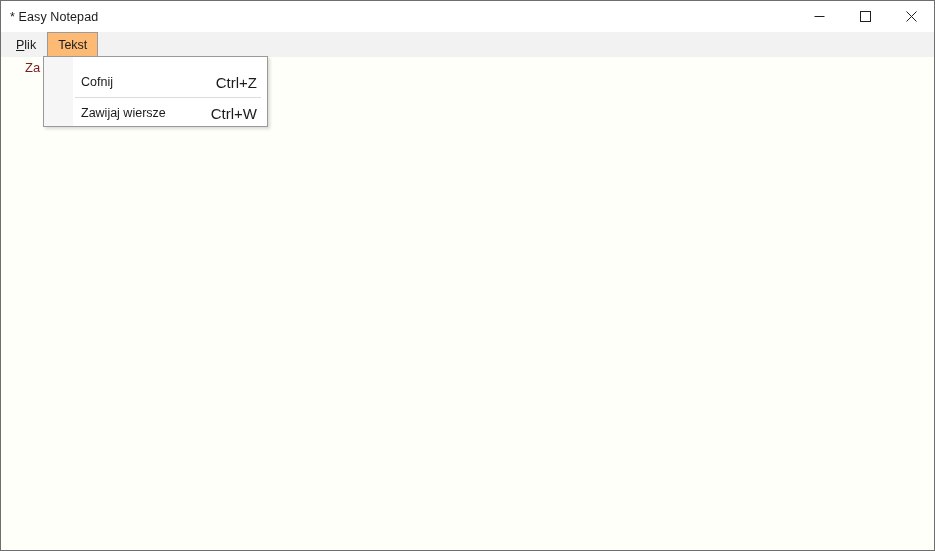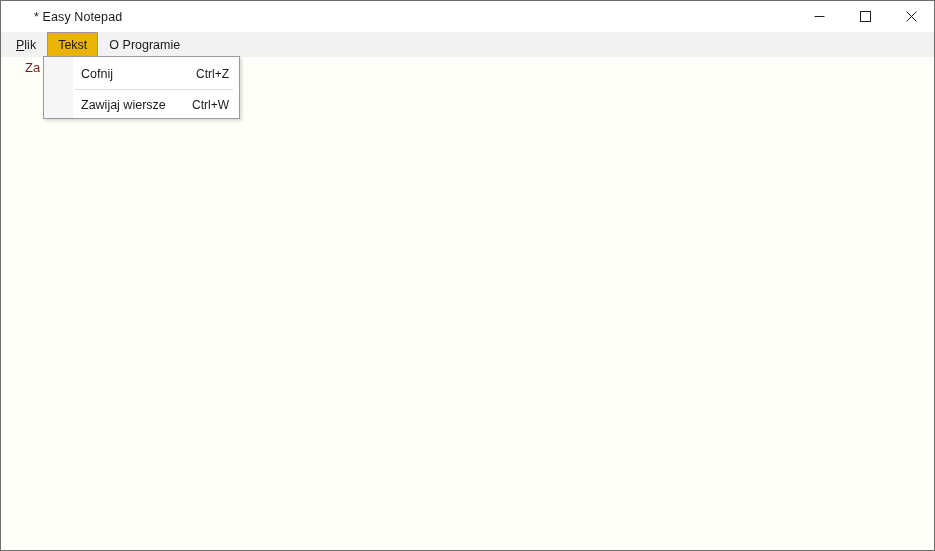--- a/index.html
+++ b/index.html
@@ -25,21 +25,20 @@
   }
 
   
   .titlebar {
     position: relative;
     height: 31px;
     background: #ffffff;
     display: flex;
     align-items: center;
     box-sizing: border-box;
-    padding-left: 24px;
   }
   .title-text {
     padding-left: 9px;
     font-size: 12.5px;
     color: #1b1b1b;
     letter-spacing: 0.1px;
     white-space: nowrap;
   }
   .caption-buttons {
     position: absolute;
@@ -76,21 +75,21 @@
     padding: 0 10px;
     font-size: 12.5px;
     color: #1b1b1b;
     box-sizing: border-box;
     border: 1px solid transparent;
     white-space: nowrap;
     position: relative;
   }
   .menubar-item.first { margin-left: 4px; }
   .menubar-item.open {
-    background: #eab308;
+    background: #fdba74;
     border-left: 1px solid #9a9a9a;
     border-top: 1px solid #9a9a9a;
     border-right: 1px solid #9a9a9a;
     border-bottom: 1px solid #ffffff;
     margin-bottom: -1px;
     z-index: 20;
     text-align: center;
   }
   .mnemonic { text-decoration: underline; text-underline-offset: 1px; }
 
@@ -125,25 +124,25 @@
     text-underline-offset: 2px;
     white-space: pre;
     z-index: 1;
   }
 
   
   .dropdown {
     position: absolute;
     left: 42px;
     top: 55px;
-    width: 197px;
+    width: 225px;
     background: #ffffff;
     border: 1px solid #9a9a9a;
     box-shadow: 2px 2px 3px rgba(0,0,0,0.14);
-    padding: 6px 0 2px 0;
+    padding: 14px 0 2px 0;
     box-sizing: border-box;
     z-index: 30;
   }
   .dropdown-gutter {
     position: absolute;
     left: 0;
     top: 0;
     bottom: 0;
     width: 29px;
     background: #f6f6f6;
@@ -158,21 +157,21 @@
     padding-right: 10px;
     font-size: 12.5px;
     color: #1b1b1b;
     z-index: 2;
   }
   .menu-item.disabled { color: #a3a3a3; }
   .menu-item .label { flex: 0 0 auto; white-space: nowrap; }
   .menu-item .accel {
     margin-left: auto;
     white-space: nowrap;
-    font-size: 12px;
+    font-size: 15px;
   }
   .menu-sep {
     position: relative;
     height: 1px;
     background: #dcdcdc;
     margin: 4px 6px 4px 31px;
     z-index: 2;
   }
 </style>
 </head>
@@ -206,23 +205,20 @@
   <div class="menubar">
     <div class="menubar-item first">
         <span class="mnemonic">P</span>
         <span>lik</span>
       </div>
 
     <div class="menubar-item open">
         <span>Tekst</span>
       </div>
 
-    <div class="menubar-item">
-        <span>O Programie</span>
-      </div>
   </div>
 
   <div class="editor"></div>
 
   <div class="editor-prefix">Za</div>
 
   <div class="dropdown">
     <div class="dropdown-gutter"></div>
 
     <div class="menu-item">

